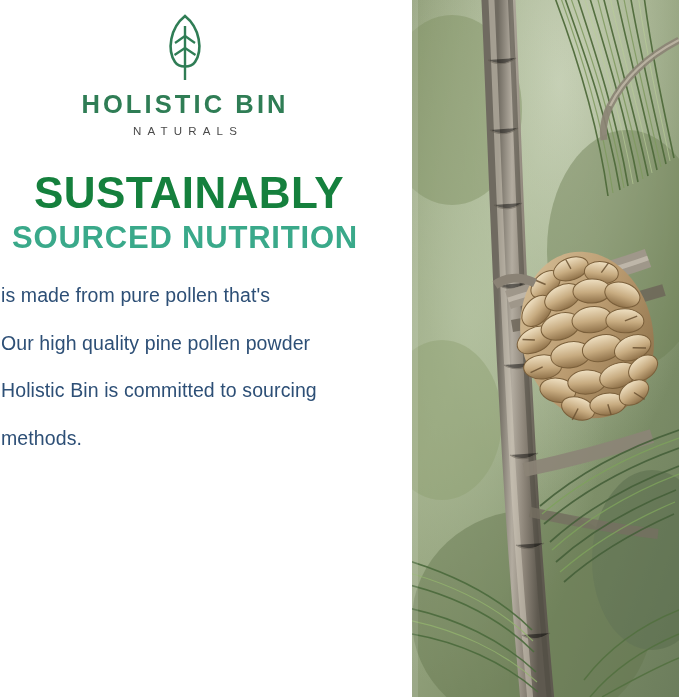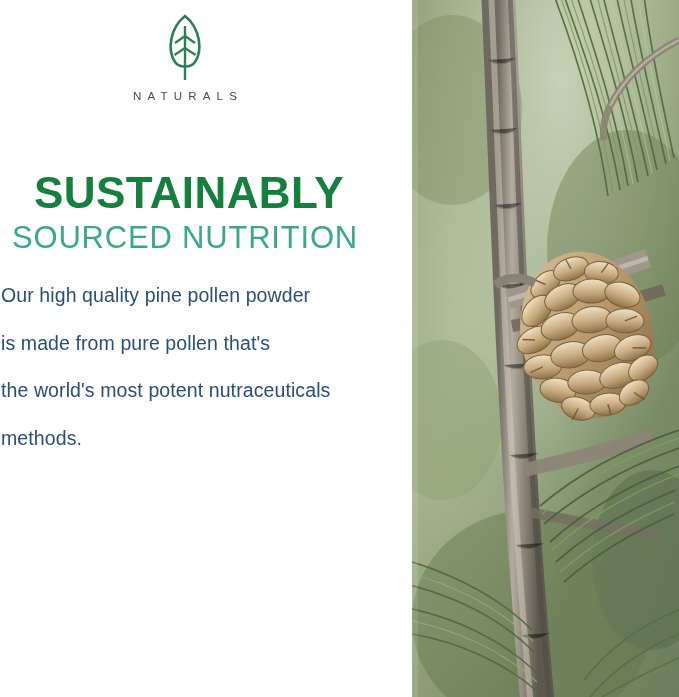--- a/index.html
+++ b/index.html
@@ -47,21 +47,21 @@
   }
   .logo-word {
     font-size: 25.5px;
     letter-spacing: 3.1px;
     color: #2f7d55;
     font-weight: 700;
     line-height: 1.1;
     font-family: "Liberation Sans", sans-serif;
   }
   .logo-sub {
-    margin-top: 1px;
+    margin-top: 7px;
     font-size: 11.5px;
     letter-spacing: 6.2px;
     color: #4a4a4a;
     font-weight: 400;
     padding-left: 6px;
   }
 
   .headline-1 {
     position: absolute;
     left: 34px;
@@ -70,21 +70,21 @@
     font-weight: 700;
     letter-spacing: 0.4px;
     color: #15803d;
     line-height: 1.05;
   }
   .headline-2 {
     position: absolute;
     left: 12px;
     top: 222px;
     font-size: 31px;
-    font-weight: 400;
+    font-weight: 700;
     letter-spacing: 0.8px;
     color: #3aa98a;
     line-height: 1.05;
     white-space: nowrap;
   }
 
   .body-copy {
     position: absolute;
     left: 1px;
     top: 272px;
@@ -122,30 +122,31 @@
 
     <div class="logo-block">
       <svg class="logo-mark" viewBox="0 0 56 72">
         <path d="M28 4 C13 16, 10 38, 18 50 C22 56, 34 56, 38 50 C46 38, 43 16, 28 4 Z" fill="none" stroke="#2f7d55" stroke-width="2.6"></path>
         <line x1="28" y1="14" x2="28" y2="68" stroke="#2f7d55" stroke-width="2.4"></line>
         <line x1="28" y1="24" x2="18" y2="31" stroke="#2f7d55" stroke-width="2.2"></line>
         <line x1="28" y1="24" x2="38" y2="31" stroke="#2f7d55" stroke-width="2.2"></line>
         <line x1="28" y1="36" x2="17.5" y2="43" stroke="#2f7d55" stroke-width="2.2"></line>
         <line x1="28" y1="36" x2="38.5" y2="43" stroke="#2f7d55" stroke-width="2.2"></line>
       </svg>
+      <div class="logo-word">HOLISTIC BIN</div>
       <div class="logo-sub">NATURALS</div>
     </div>
 
     <div class="headline-1">SUSTAINABLY</div>
     <div class="headline-2">SOURCED NUTRITION</div>
 
     <div class="body-copy">
+      <p>is made from pure pollen that's</p>
       <p>Our high quality pine pollen powder</p>
-      <p>is made from pure pollen that's</p>
-      <p>the world's most potent nutraceuticals</p>
+      <p>Holistic Bin is committed to sourcing</p>
       <p>methods.</p>
     </div>
   </div>
 
   <div class="photo-panel">
     <svg width="267" height="697" viewBox="0 0 267 697">
       <defs>
         <linearGradient id="bgGrad" x1="0" y1="0" x2="1" y2="1">
           <stop offset="0%" stop-color="#8c9a74"></stop>
           <stop offset="35%" stop-color="#9aa882"></stop>

